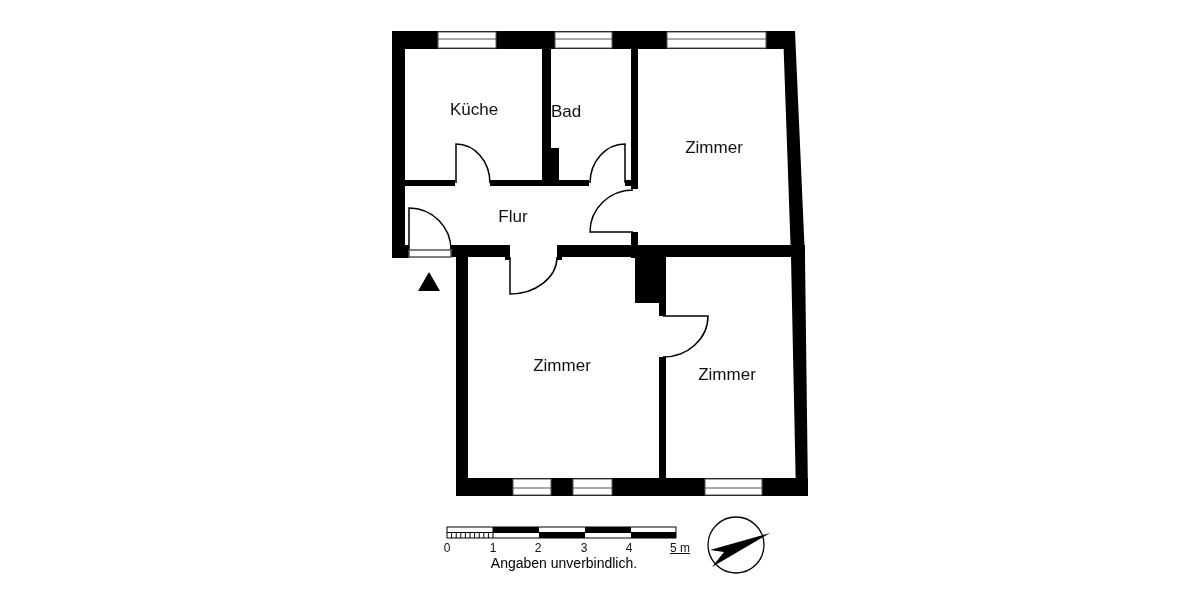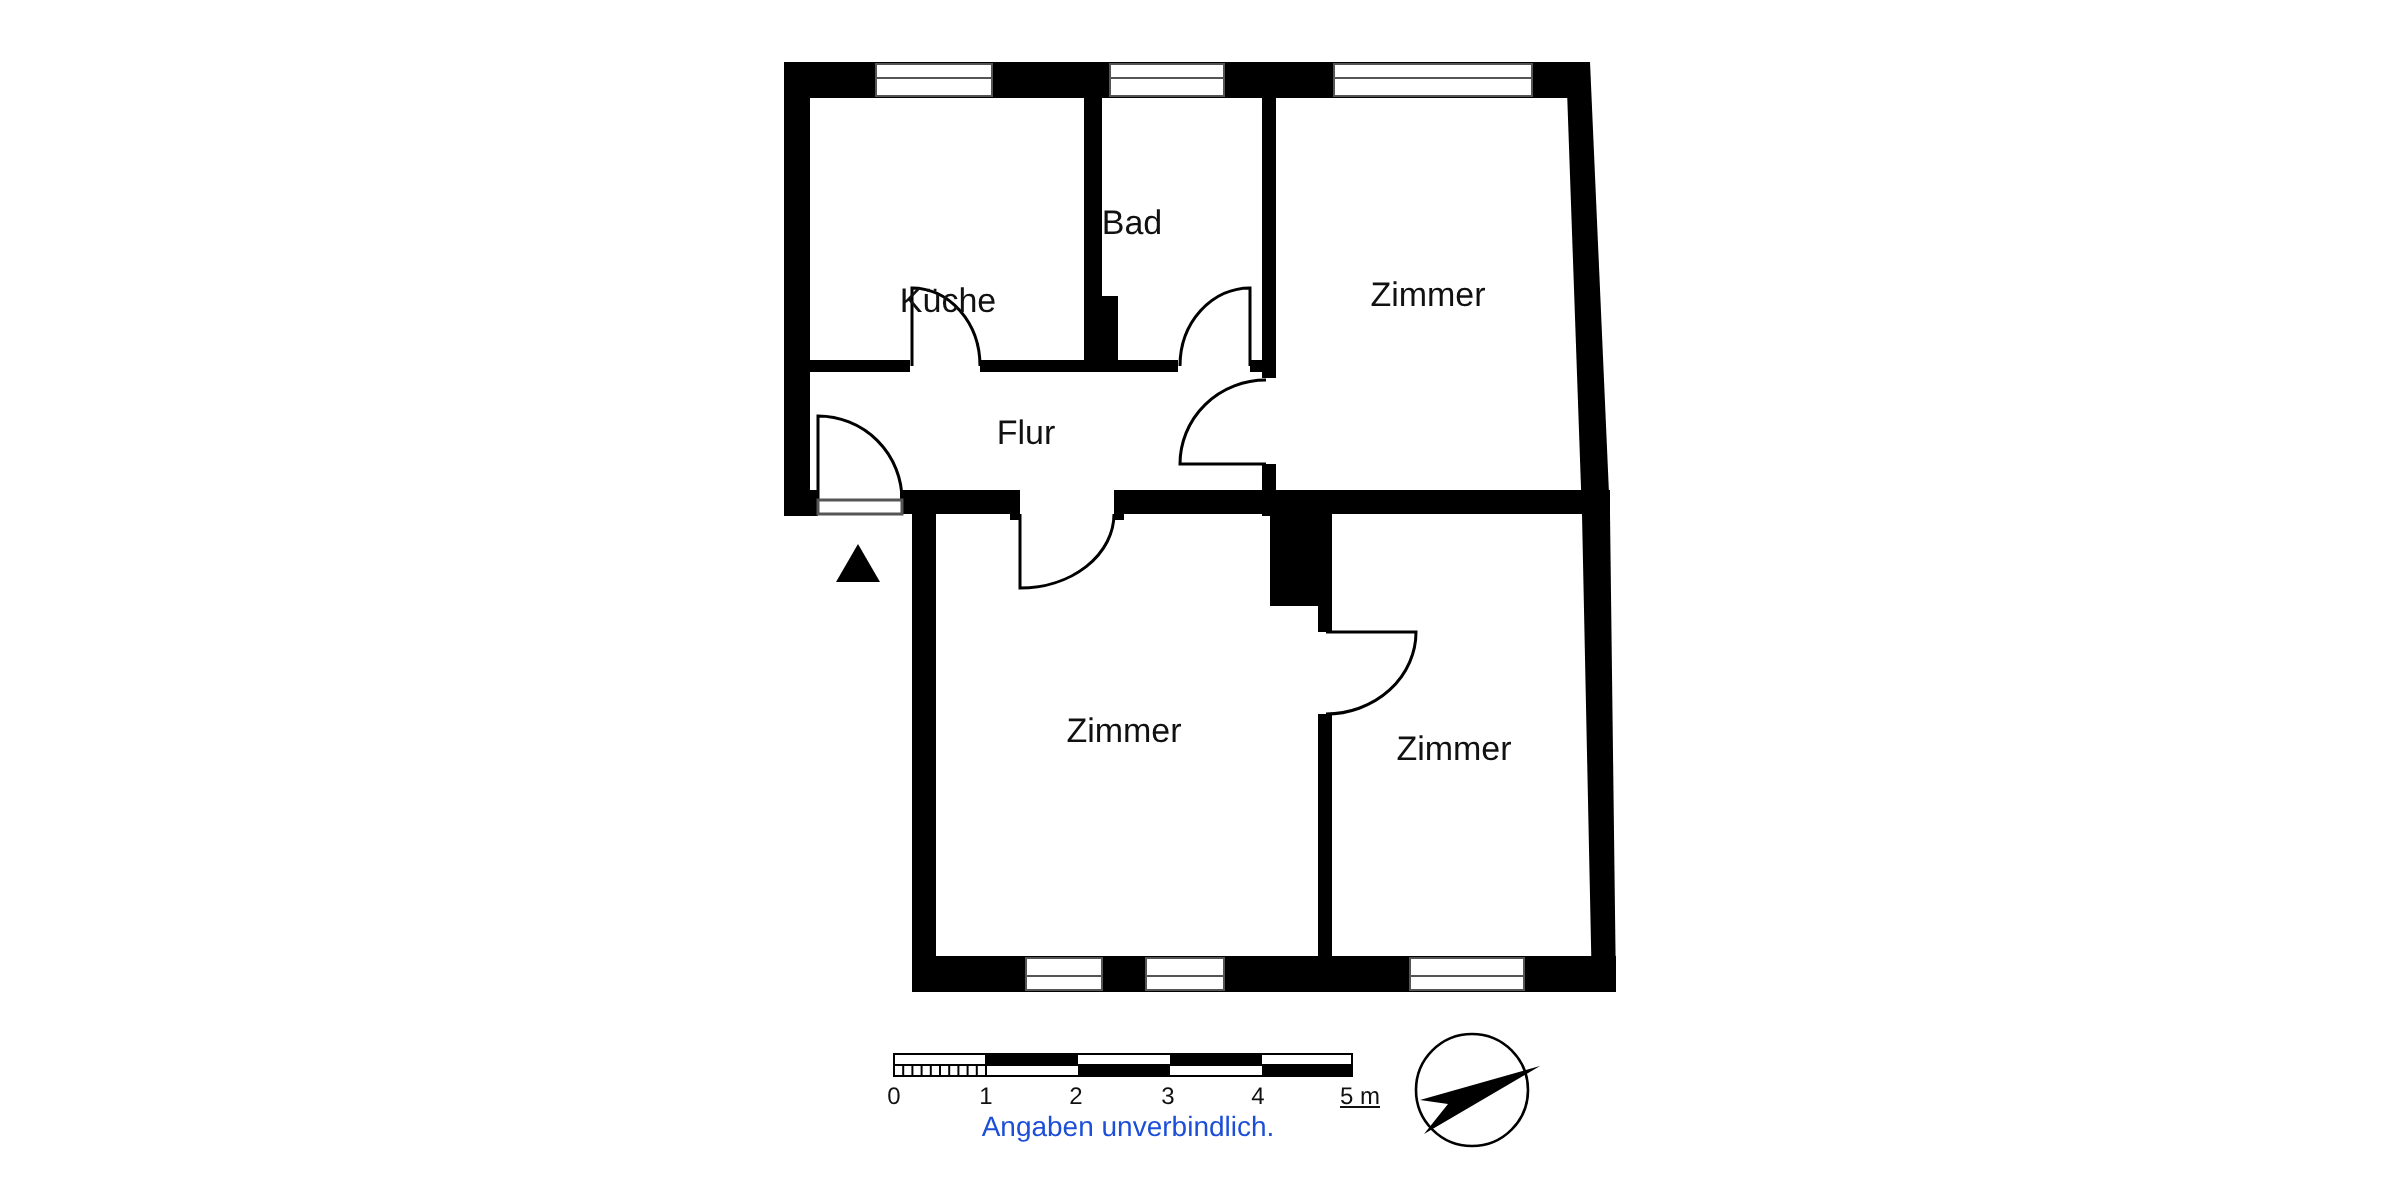--- a/index.html
+++ b/index.html
@@ -1,20 +1,20 @@
 <!DOCTYPE html>
 <html><head>
   <meta charset="utf-8">
   <style>
     html, body { margin:0; padding:0; background:#ffffff; }
     body { width:1200px; height:600px; position:relative; overflow:hidden; font-family:"Liberation Sans", sans-serif; }
     svg { position:absolute; left:0; top:0; }
     .room-label { position:absolute; font-size:17px; color:#111; transform:translate(-50%,-50%); white-space:nowrap; }
     .scale-label { position:absolute; font-size:12px; color:#111; transform:translateX(-50%); }
-    .disclaimer { position:absolute; font-size:14px; color:#1d4ed8; transform:translateX(-50%); white-space:nowrap; }
+    .disclaimer { position:absolute; font-size:14px; color:#000000; transform:translateX(-50%); white-space:nowrap; }
   </style>
 </head>
 <body>
 
 <svg width="1200" height="600" xmlns="http://www.w3.org/2000/svg">
   <g fill="#000">
 
     <rect x="392" y="31" width="403" height="18"></rect>
 
     <rect x="392" y="31" width="13" height="227"></rect>
@@ -107,21 +107,21 @@
       <line x1="493" y1="527" x2="493" y2="538"></line>
     </g>
   </g>
 
   <g>
     <circle cx="736" cy="545" r="28" fill="none" stroke="#000" stroke-width="1.3"></circle>
     <polygon points="770,533 710,550 724,552 712,567" fill="#000"></polygon>
   </g>
 </svg>
 
-<div class="room-label" style="left:474px;top:110px;margin-top:41px;">Küche</div>
+<div class="room-label" style="left:474px;top:110px;">Küche</div>
 <div class="room-label" style="left:566px;top:112px;">Bad</div>
 <div class="room-label" style="left:714px;top:148px;">Zimmer</div>
 <div class="room-label" style="left:513px;top:217px;">Flur</div>
 <div class="room-label" style="left:562px;top:366px;">Zimmer</div>
 <div class="room-label" style="left:727px;top:375px;">Zimmer</div>
 
 <div class="scale-label" style="left:447px;top:541px;">0</div>
 <div class="scale-label" style="left:493px;top:541px;">1</div>
 <div class="scale-label" style="left:538px;top:541px;">2</div>
 <div class="scale-label" style="left:584px;top:541px;">3</div>

